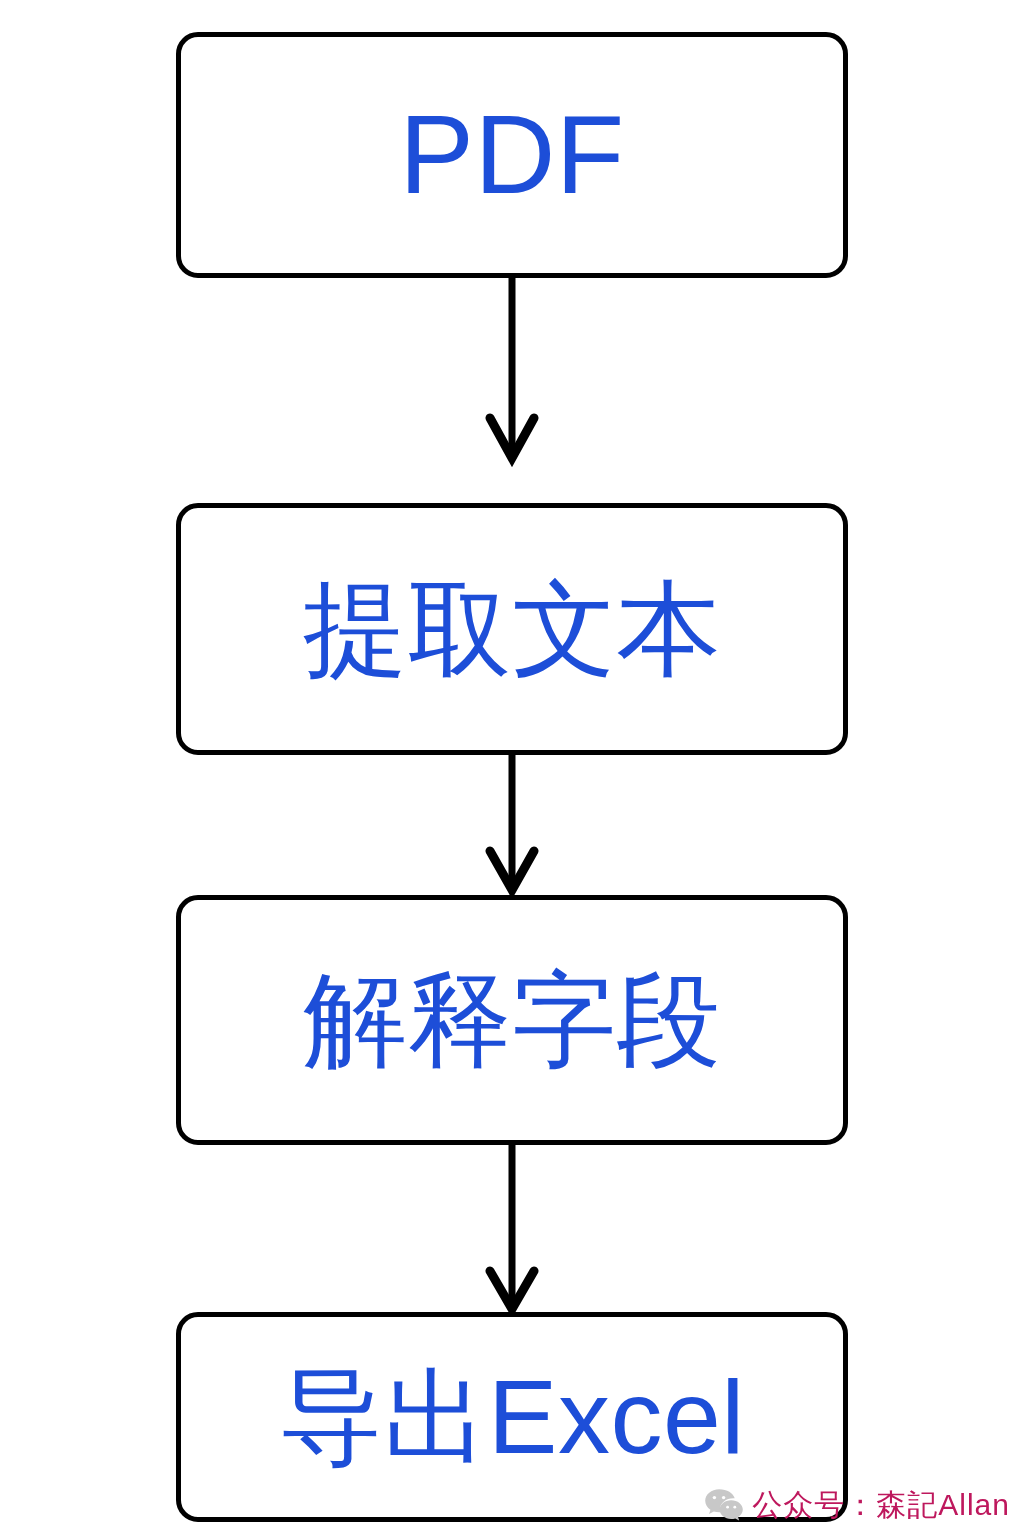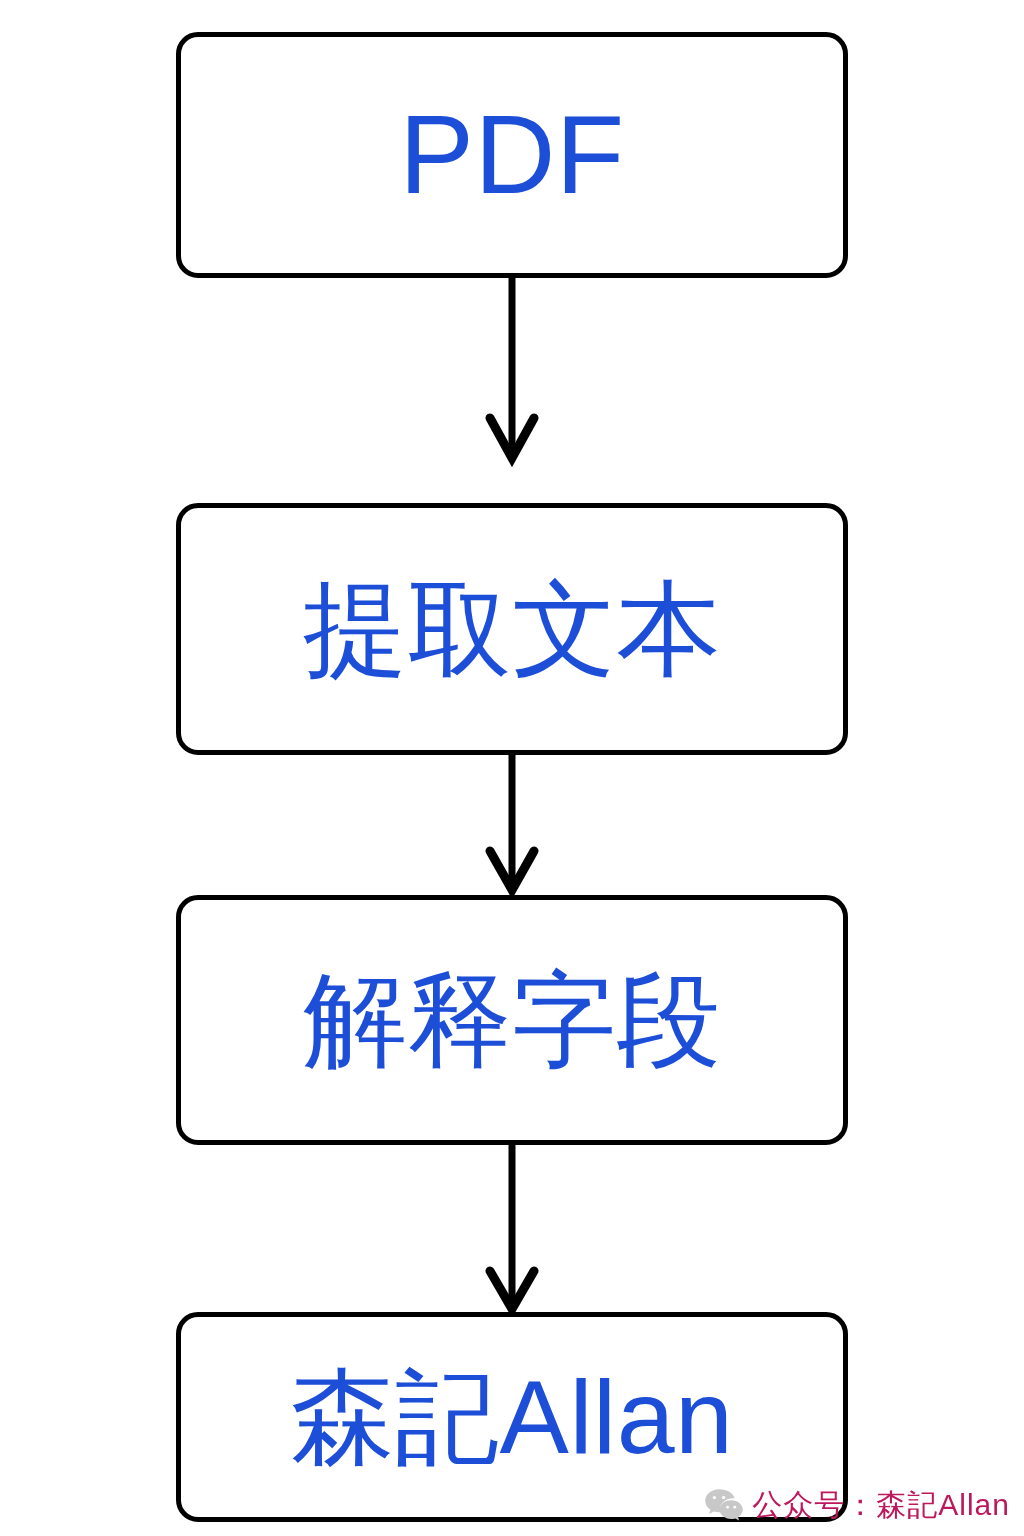--- a/index.html
+++ b/index.html
@@ -119,21 +119,21 @@
 
   <div class="node" id="node-extract">
     <span class="node-label">提取文本</span>
   </div>
 
   <div class="node" id="node-parse">
     <span class="node-label">解释字段</span>
   </div>
 
   <div class="node" id="node-export">
-    <span class="node-label">森記Allan</span>
+    <span class="node-label">导出Excel</span>
   </div>
 
   <div id="watermark">
     <span class="wm-icon">
       <svg viewBox="0 0 40 34" width="40" height="34" aria-hidden="true">
 
         <path d="M15.2 1.2C7.4 1.2 1.2 6.4 1.2 12.8c0 3.6 2.0 6.8 5.2 8.9l-1.3 4.3 4.7-2.5c1.7 0.5 3.5 0.8 5.4 0.8 0.5 0 1.0 0 1.5-0.1-0.4-1.0-0.6-2.1-0.6-3.2 0-6.0 5.9-10.8 13.2-10.8 0.5 0 1.0 0 1.4 0.1C29.4 5.0 23.0 1.2 15.2 1.2z" fill="#c8c8c8"></path>
         <circle cx="10.4" cy="9.6" r="1.7" fill="#ffffff"></circle>
         <circle cx="19.6" cy="9.6" r="1.7" fill="#ffffff"></circle>
 

